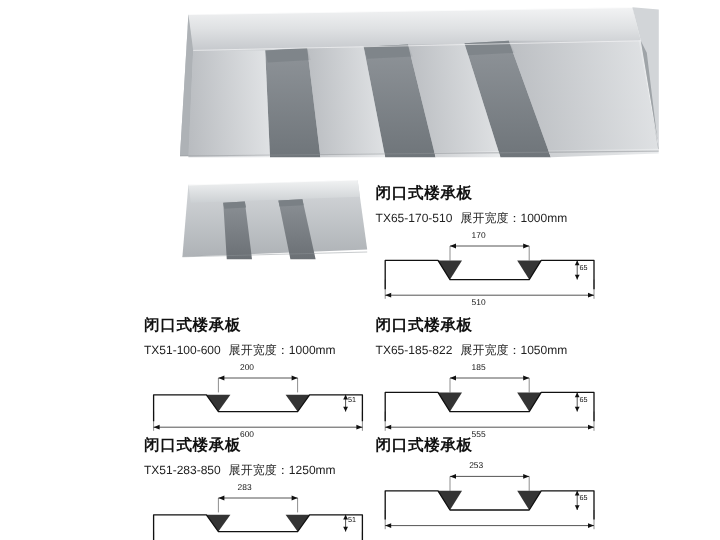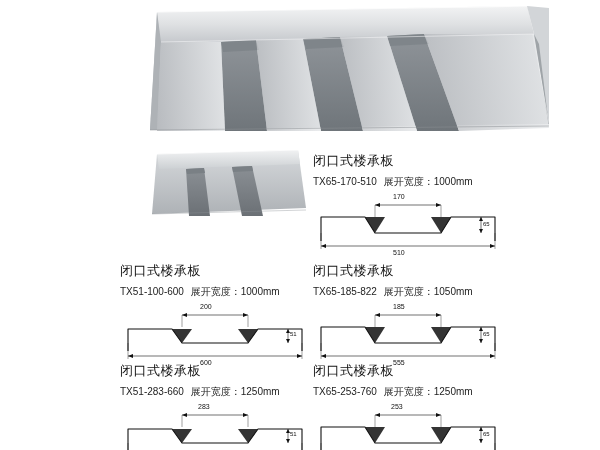--- a/index.html
+++ b/index.html
@@ -10,21 +10,21 @@
   }
   .photo{
     position:absolute;left:135px;top:4px;width:415px;height:128px;
   }
   .photo svg, .smallphoto svg{display:block;}
   .smallphoto{
     position:absolute;left:148px;top:148px;width:160px;height:70px;
   }
   .panel{position:absolute;}
   .panel .title{
-    font-size:13px;font-weight:normal;color:#111;letter-spacing:.5px;
+    font-size:13px;font-weight:bold;color:#111;letter-spacing:.5px;
     margin:0 0 5px 0;white-space:nowrap;
   }
   .panel .sub{
     font-size:10px;color:#222;white-space:nowrap;margin-bottom:4px;
   }
   .panel .sub .w{margin-left:4px;}
   .drawing{position:relative;}
   .drawing svg{display:block;}
 
   
@@ -219,21 +219,21 @@
       <span style="position:absolute;left:80px;top:0px;font-size:7px;color:#111;">185</span>
       <span style="position:absolute;left:80px;top:56px;font-size:7px;color:#111;">555</span>
       <span style="position:absolute;left:170px;top:28px;font-size:6px;color:#111;">65</span>
     </div>
   </div>
 </div>
 
 <div class="panel" id="p-tx51283">
   <div class="title">闭口式楼承板</div>
   <div class="sub">
-    <span>TX51-283-660</span>
+    <span>TX51-283-850</span>
     <span class="w">展开宽度：1250mm</span>
   </div>
   <div class="drawing">
     <svg width="190" height="66" viewBox="0 0 190 66">
       <line x1="62" y1="12" x2="128" y2="12" stroke="#111" stroke-width="0.6"></line>
       <path d="M62,12 L67,10 L67,14 Z" fill="#111"></path>
       <path d="M128,12 L123,10 L123,14 Z" fill="#111"></path>
       <line x1="62" y1="12" x2="62" y2="24" stroke="#111" stroke-width="0.4"></line>
       <line x1="128" y1="12" x2="128" y2="24" stroke="#111" stroke-width="0.4"></line>
       <path d="M8,48 L8,26 L52,26 L62,40 L128,40 L138,26 L182,26 L182,48" fill="none" stroke="#111" stroke-width="1.1" stroke-linejoin="round"></path>
@@ -251,24 +251,20 @@
     <div style="position:absolute;left:0;top:0;width:190px;height:66px;">
       <span style="position:absolute;left:78px;top:0px;font-size:7px;color:#111;">283</span>
 
       <span style="position:absolute;left:170px;top:28px;font-size:6px;color:#111;">51</span>
     </div>
   </div>
 </div>
 
 <div class="panel" id="p-tx65253">
   <div class="title">闭口式楼承板</div>
-  <div class="sub">
-    <span>TX65-253-760</span>
-    <span class="w">展开宽度：1250mm</span>
-  </div>
   <div class="drawing">
     <svg width="190" height="66" viewBox="0 0 190 66">
       <line x1="62" y1="12" x2="128" y2="12" stroke="#111" stroke-width="0.6"></line>
       <path d="M62,12 L67,10 L67,14 Z" fill="#111"></path>
       <path d="M128,12 L123,10 L123,14 Z" fill="#111"></path>
       <line x1="62" y1="12" x2="62" y2="24" stroke="#111" stroke-width="0.4"></line>
       <line x1="128" y1="12" x2="128" y2="24" stroke="#111" stroke-width="0.4"></line>
       <path d="M8,48 L8,24 L52,24 L62,40 L128,40 L138,24 L182,24 L182,48" fill="none" stroke="#111" stroke-width="1.1" stroke-linejoin="round"></path>
       <path d="M52,24 L62,40 L72,24 Z" fill="#111" opacity="0.85"></path>
       <path d="M118,24 L128,40 L138,24 Z" fill="#111" opacity="0.85"></path>

